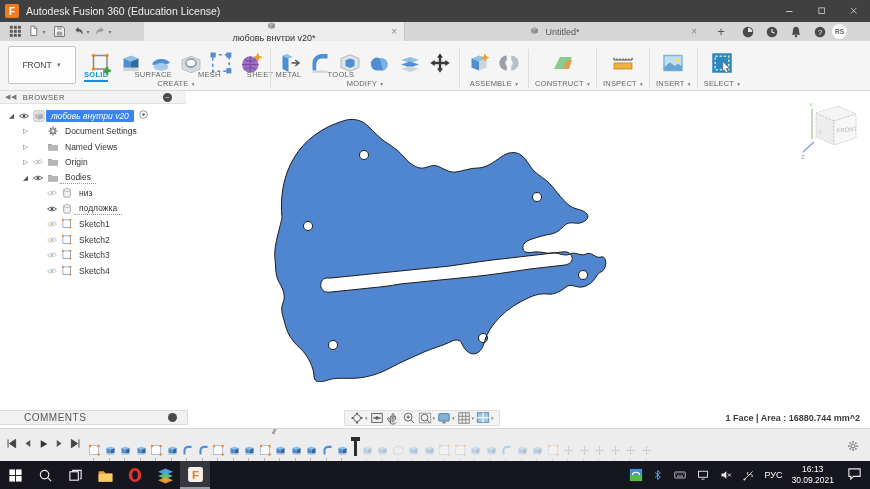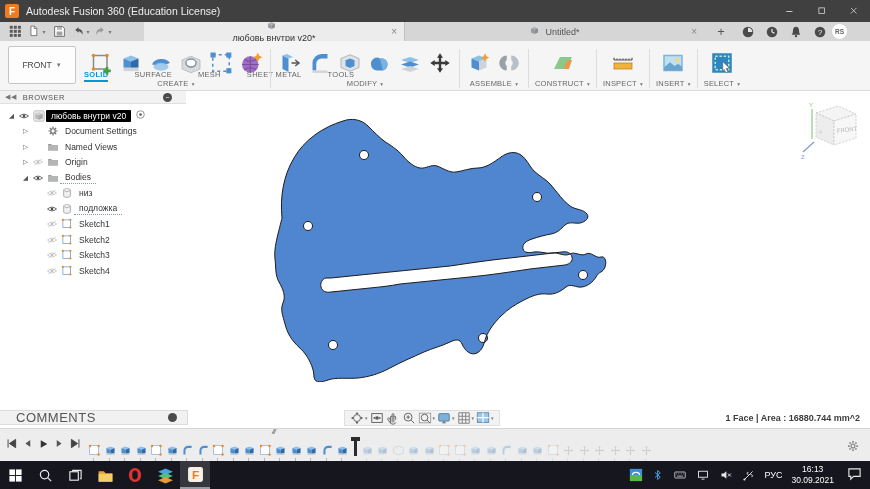--- a/index.html
+++ b/index.html
@@ -51,30 +51,30 @@
   .browser { position:absolute; left:0; top:0; width:186px; }
   .bheader { height:13px; background:#f2f2f2; border-bottom:1px solid #e0e0e0; display:flex; align-items:center; font-size:7.5px; color:#555; letter-spacing:.5px; }
   .bheader .collapse { margin:0 6px 0 5px; font-size:7px; color:#777; }
   .bheader .bdot { margin-left:auto; margin-right:14px; width:9px; height:9px; border-radius:50%; background:#4a4a4a; color:#fff; font-size:7px; line-height:9px; text-align:center; }
   .tree { padding-top:4px; }
   .trow { height:15.5px; display:flex; align-items:center; font-size:8.5px; color:#333; }
   .texp { width:11px; text-align:center; font-size:6.5px; color:#555; }
   .teye { width:14px; display:flex; justify-content:center; }
   .tico { width:15px; display:flex; justify-content:center; }
   .tlabel { padding:1px 5px; white-space:nowrap; }
-  .tlabel.selected { background:#000000; color:#fff; border-radius:1px; }
+  .tlabel.selected { background:#3b82f6; color:#fff; border-radius:1px;font-style:italic; }
   .tlabel.dotted { border-bottom:1px dotted #7a9cc6; }
   .tradio { margin-left:4px; }
 
   
   .viewcube { position:absolute; right:4px; top:4px; width:68px; height:68px; }
 
   
   .commentsbar { position:absolute; left:0; top:319px; width:188px; height:15px; background:#f1f1f1; border:1px solid #dcdcdc; border-left:none; display:flex; align-items:center; }
-  .commentsbar .clabel { font-size:13px; color:#555; letter-spacing:.5px; margin-left:16px; }
+  .commentsbar .clabel { font-size:10px; color:#555; letter-spacing:.5px; margin-left:24px; }
   .commentsbar .bdot { margin-left:auto; margin-right:10px; width:9px; height:9px; border-radius:50%; background:#4a4a4a; }
 
   
   .navbar { position:absolute; left:344px; top:319px; height:16px; display:flex; align-items:center; gap:2px; background:#f2f2f2; border:1px solid #e0e0e0; padding:0 5px; }
   .nav-ic { display:flex; align-items:center; color:#555; }
   .nav-ic svg { display:block; }
   .nav-ic .caret { font-size:5px; margin-left:1px; }
 
   
   .statustext { position:absolute; right:10px; top:322px; font-size:9px; font-weight:bold; color:#3c3c3c; }

